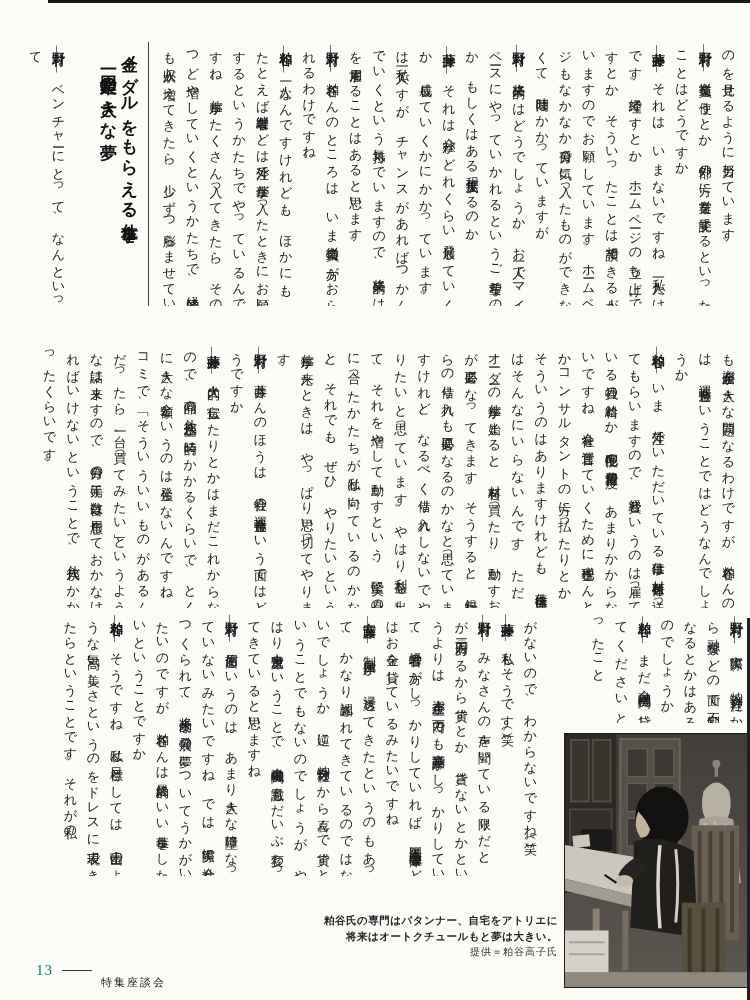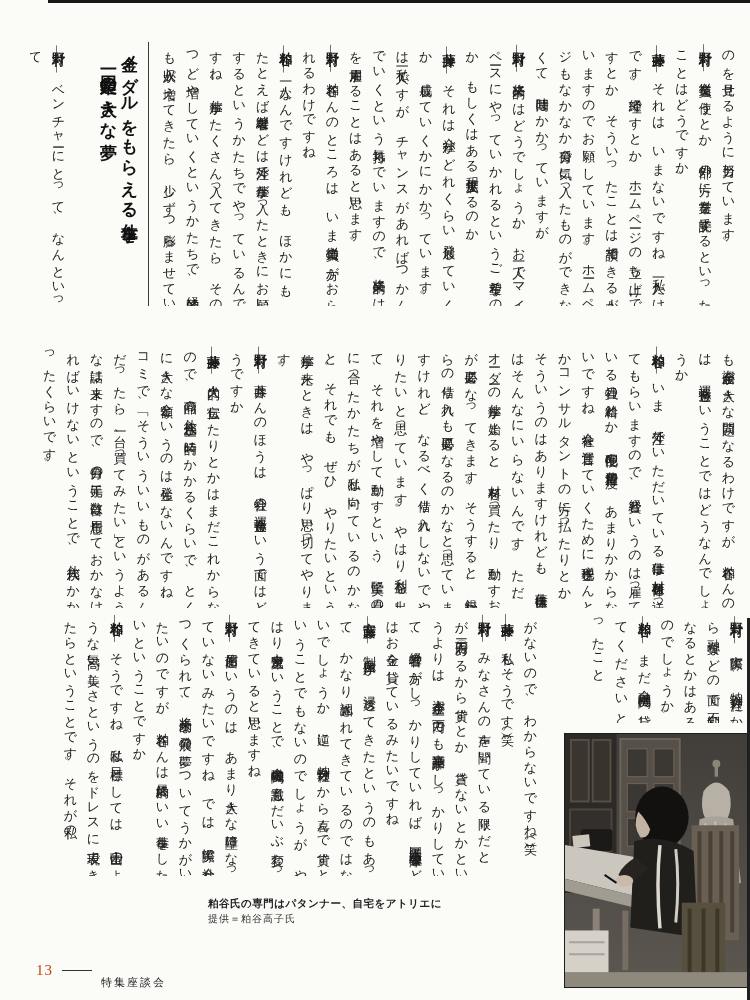--- a/index.html
+++ b/index.html
@@ -41,31 +41,31 @@
   .b3-main{position:absolute;left:0;top:0;width:512px;height:264px;}
   .b3-right{position:absolute;right:0;top:0;width:184px;height:111px;}
 
   .photo-frame{
     position:absolute;right:0;top:121px;width:184px;height:255px;
     border:1px solid #1d1d1d;box-sizing:border-box;background:#474440;
   }
   .photo-frame svg{display:block;width:100%;height:100%;}
 
   .caption{
-    position:absolute;right:190px;top:283px;width:350px;text-align:left;
+    position:absolute;right:190px;top:300px;width:350px;text-align:right;
     font-family:"Liberation Sans",sans-serif;
   }
   .caption p{margin:0;}
   .cap-line{font-size:10.5px;font-weight:bold;line-height:16px;color:#222;letter-spacing:.5px;}
   .cap-credit{font-size:10px;line-height:15px;color:#333;letter-spacing:1px;}
 
   .footer{
     position:absolute;left:36px;top:951px;display:flex;align-items:center;gap:9px;
   }
-  .footer .pagenum{font-size:15px;letter-spacing:1px;color:#c2410c;}
+  .footer .pagenum{font-size:15px;letter-spacing:1px;color:#0f766e;}
   .footer .f-rule{display:inline-block;width:30px;height:0;border-top:1.2px solid #333;}
   .footer .f-title{
     font-family:"Liberation Sans",sans-serif;font-size:11px;color:#222;letter-spacing:2px;margin-top:24px;
   }
 </style>
 </head>
 <body>
 
 <div class="page">
   <div class="artifact-top"></div>
@@ -167,20 +167,21 @@
 
         <rect x="0" y="198" width="44" height="44" fill="#d5d1c9"></rect>
         <path d="M4 210 L40 210 M4 222 L40 222" stroke="#a8a39a" stroke-width="2"></path>
 
         <rect x="0" y="240" width="184" height="15" fill="#8e887d"></rect>
       </svg>
     </figure>
 
     <div class="caption">
       <p class="cap-line">粕谷氏の専門はパタンナー、自宅をアトリエに</p>
+      <p class="cap-line">将来はオートクチュールもと夢は大きい。</p>
       <p class="cap-credit">提供＝粕谷高子氏</p>
     </div>
   </section>
 
   <div class="footer">
     <span class="pagenum">13</span>
     <span class="f-rule"></span>
     <span class="f-title">特集座談会</span>
   </div>
 </div>

